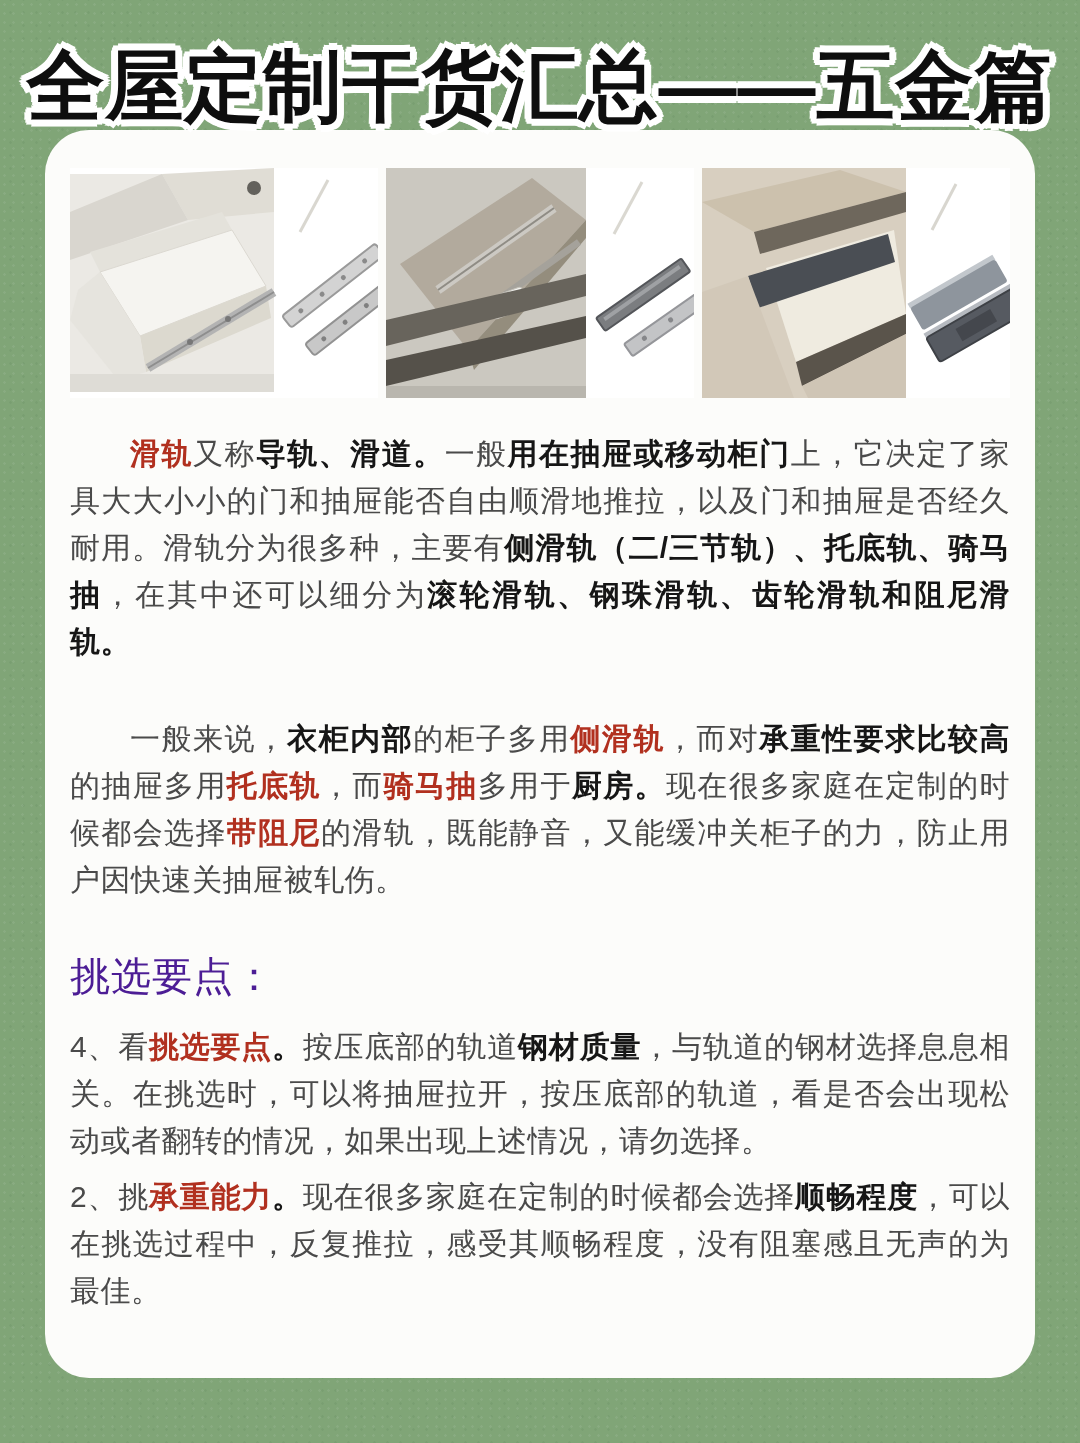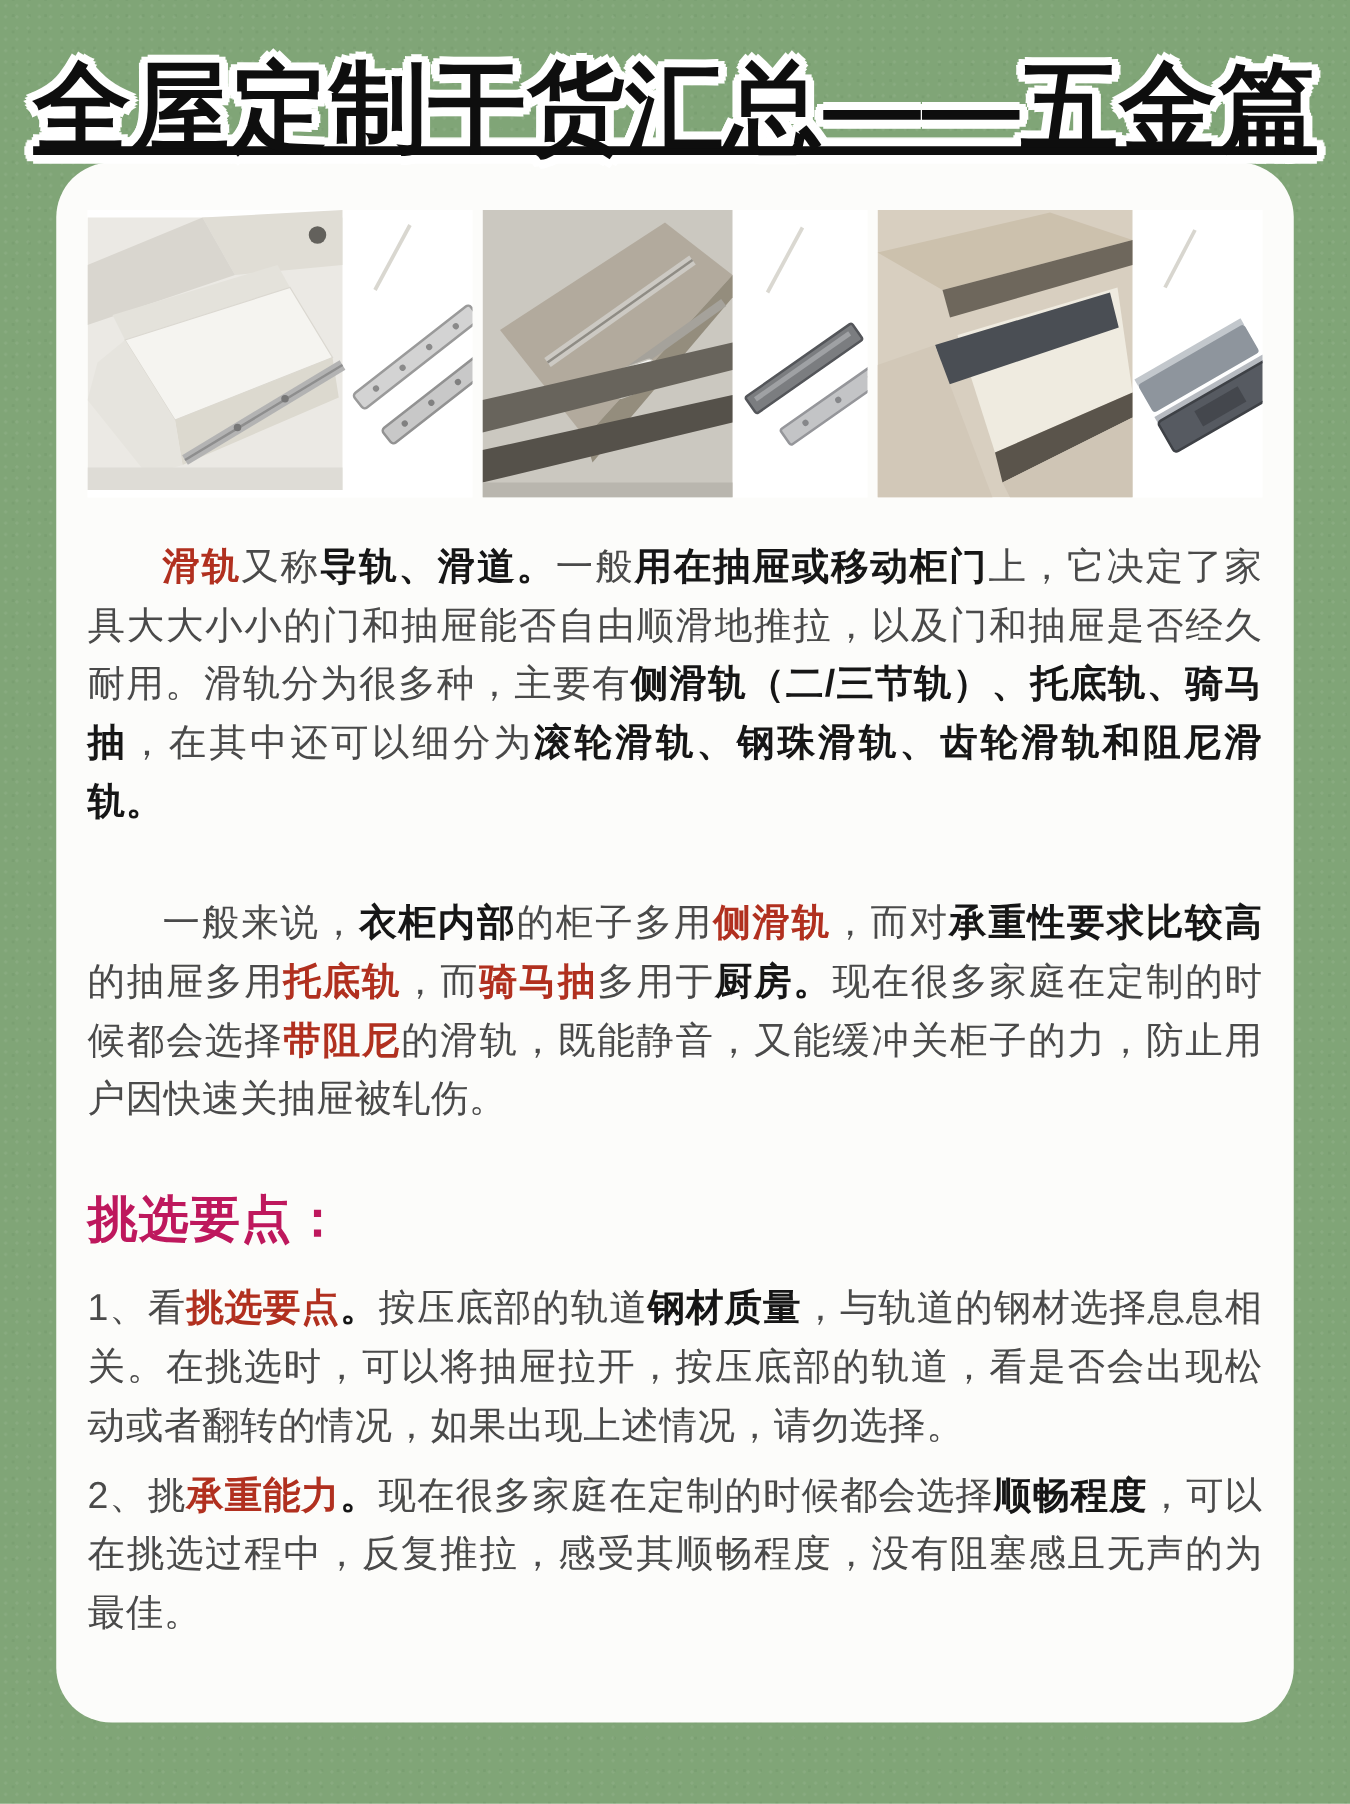--- a/index.html
+++ b/index.html
@@ -28,21 +28,20 @@
     letter-spacing: 1px;
     color: #0e0e0e;
     white-space: nowrap;
     text-shadow:
       -5px -5px 0 #ffffff,  5px -5px 0 #ffffff,
       -5px  5px 0 #ffffff,  5px  5px 0 #ffffff,
       -7px  0   0 #ffffff,  7px  0   0 #ffffff,
        0   -7px 0 #ffffff,  0    7px 0 #ffffff,
       -6px  3px 0 #ffffff,  6px  3px 0 #ffffff,
       -6px -3px 0 #ffffff,  6px -3px 0 #ffffff;
-    text-decoration: underline;
   }
 
   .card {
     width: 990px;
     height: 1248px;
     margin: 0 auto;
     background: #fcfcfa;
     border-radius: 44px;
     padding: 38px 25px 12px 25px;
   }
@@ -62,22 +61,22 @@
     color: #4a4a4a;
     margin: 0 0 50px 0;
     text-align: justify;
   }
   .para.indent { text-indent: 2em; }
 
   .section-heading {
     margin: 0 0 24px 0;
     font-size: 40px;
     line-height: 46px;
-    font-weight: 700;
-    color: #be185d;
+    font-weight: 400;
+    color: #4c1d95;
     letter-spacing: 1px;
   }
 
   .point {
     font-size: 30px;
     line-height: 47px;
     letter-spacing: 0.5px;
     color: #4a4a4a;
     margin: 0 0 9px 0;
     text-align: justify;
@@ -192,16 +191,16 @@
     </svg>
 
   </div>
 
   <p class="para indent"><span class="run-red">滑轨</span><span class="run-normal">又称</span><span class="run-bold">导轨、滑道。</span><span class="run-normal">一般</span><span class="run-bold">用在抽屉或移动柜门</span><span class="run-normal">上，它决定了家具大大小小的门和抽屉能否自由顺滑地推拉，以及门和抽屉是否经久耐用。滑轨分为很多种，主要有</span><span class="run-bold">侧滑轨（二/三节轨）、托底轨、骑马抽</span><span class="run-normal">，在其中还可以细分为</span><span class="run-bold">滚轮滑轨、钢珠滑轨、齿轮滑轨和阻尼滑轨。</span></p>
 
   <p class="para indent"><span class="run-normal">一般来说，</span><span class="run-bold">衣柜内部</span><span class="run-normal">的柜子多用</span><span class="run-red">侧滑轨</span><span class="run-normal">，而对</span><span class="run-bold">承重性要求比较高</span><span class="run-normal">的抽屉多用</span><span class="run-red">托底轨</span><span class="run-normal">，而</span><span class="run-red">骑马抽</span><span class="run-normal">多用于</span><span class="run-bold">厨房。</span><span class="run-normal">现在很多家庭在定制的时候都会选择</span><span class="run-red">带阻尼</span><span class="run-normal">的滑轨，既能静音，又能缓冲关柜子的力，防止用户因快速关抽屉被轧伤。</span></p>
 
   <h2 class="section-heading">挑选要点：</h2>
 
-  <p class="point"><span class="run-normal">1、看</span><span class="run-red">挑选要点</span><span class="run-bold">。</span><span class="run-normal">按压底部的轨道</span><span class="run-bold">钢材质量</span><span class="run-normal">，与轨道的钢材选择息息相关。在挑选时，可以将抽屉拉开，按压底部的轨道，看是否会出现松动或者翻转的情况，如果出现上述情况，请勿选择。</span></p>
+  <p class="point"><span class="run-normal">4、看</span><span class="run-red">挑选要点</span><span class="run-bold">。</span><span class="run-normal">按压底部的轨道</span><span class="run-bold">钢材质量</span><span class="run-normal">，与轨道的钢材选择息息相关。在挑选时，可以将抽屉拉开，按压底部的轨道，看是否会出现松动或者翻转的情况，如果出现上述情况，请勿选择。</span></p>
   <p class="point"><span class="run-normal">2、挑</span><span class="run-red">承重能力</span><span class="run-bold">。</span><span class="run-normal">现在很多家庭在定制的时候都会选择</span><span class="run-bold">顺畅程度</span><span class="run-normal">，可以在挑选过程中，反复推拉，感受其顺畅程度，没有阻塞感且无声的为最佳。</span></p>
 
 </div>
 
 </body></html>

